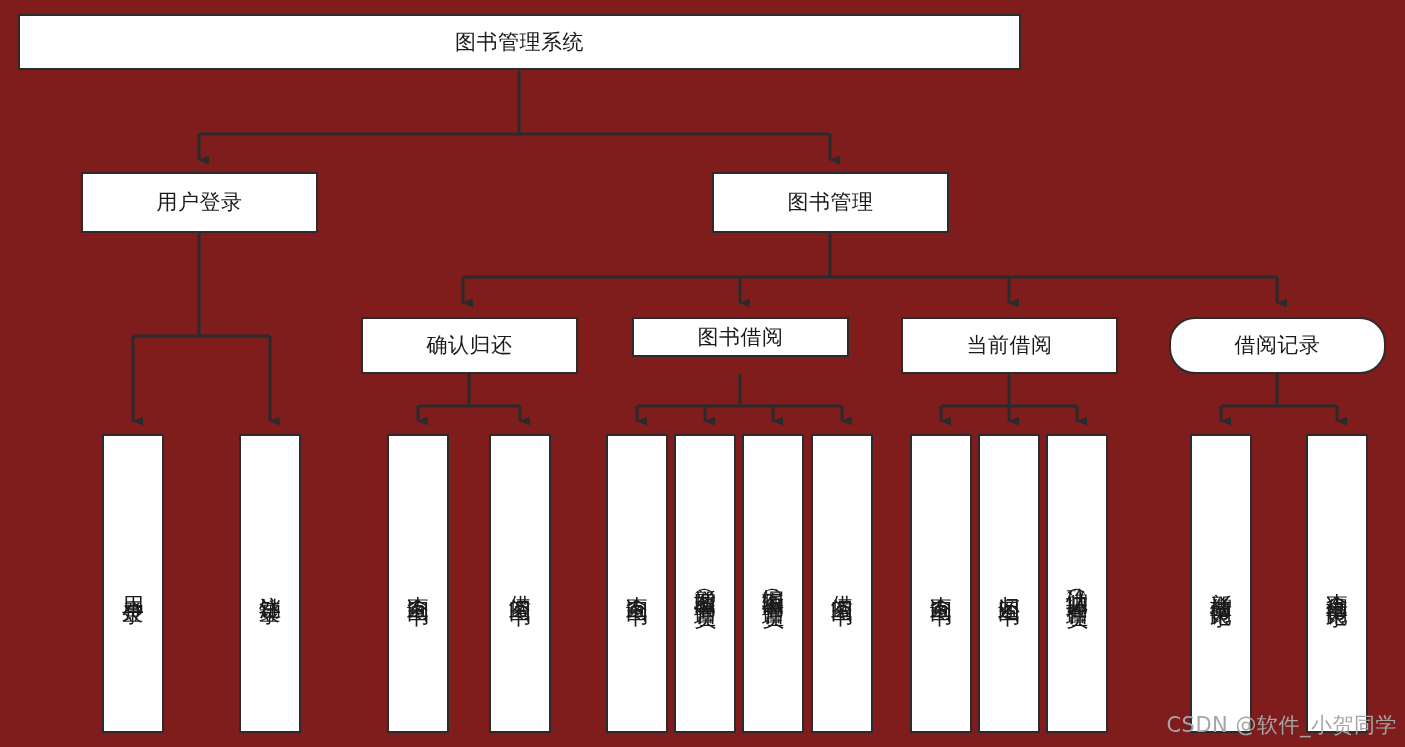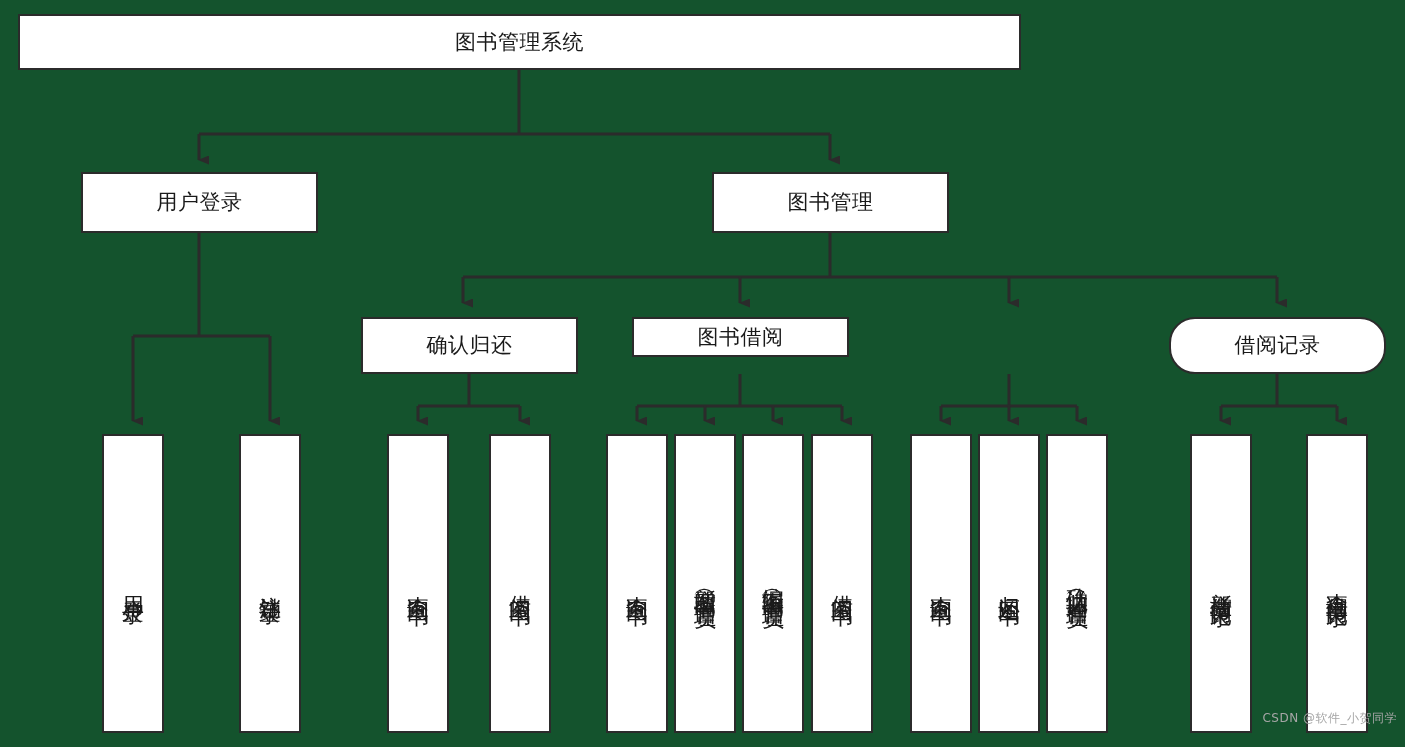--- a/index.html
+++ b/index.html
@@ -7,21 +7,21 @@
     padding: 0;
     background: #ffffff;
   }
   body {
     font-family: "DejaVu Sans", "Liberation Sans", sans-serif;
   }
   #canvas {
     position: relative;
     width: 1405px;
     height: 747px;
-    background: #14532d;
+    background: #7f1d1d;
     overflow: hidden;
   }
   .node {
     position: absolute;
     box-sizing: border-box;
     border: 2.5px solid #2b2b2b;
     background: #ffffff;
     display: flex;
     align-items: center;
     justify-content: center;
@@ -50,22 +50,22 @@
     position: absolute;
     left: 0;
     top: 0;
     width: 1405px;
     height: 747px;
     pointer-events: none;
   }
   .watermark {
     position: absolute;
     right: 8px;
-    bottom: 20px;
-    font-size: 12px;
+    bottom: 8px;
+    font-size: 21px;
     color: #a6a6a6;
     letter-spacing: 0.5px;
     white-space: nowrap;
   }
 </style>
 </head>
 <body>
 
 <div id="canvas">
 
@@ -135,20 +135,23 @@
   </div>
 
   <div class="node h" style="left:361px; top:317px; width:217px; height:57px;">
     <span>确认归还</span>
   </div>
 
   <div class="node h" style="left:632px; top:317px; width:217px; height:40px;">
     <span>图书借阅</span>
   </div>
 
+  <div class="node h" style="left:901px; top:317px; width:217px; height:57px;">
+    <span>当前借阅</span>
+  </div>
 
   <div class="node h" style="left:1169px; top:317px; width:217px; height:57px;border-radius:26px;">
     <span>借阅记录</span>
   </div>
 
   <div class="node v" style="left:102px; top:434px; width:62px; height:299px;">
     <span class="vtext">用户登录</span>
   </div>
 
   <div class="node v" style="left:239px; top:434px; width:62px; height:299px;">

